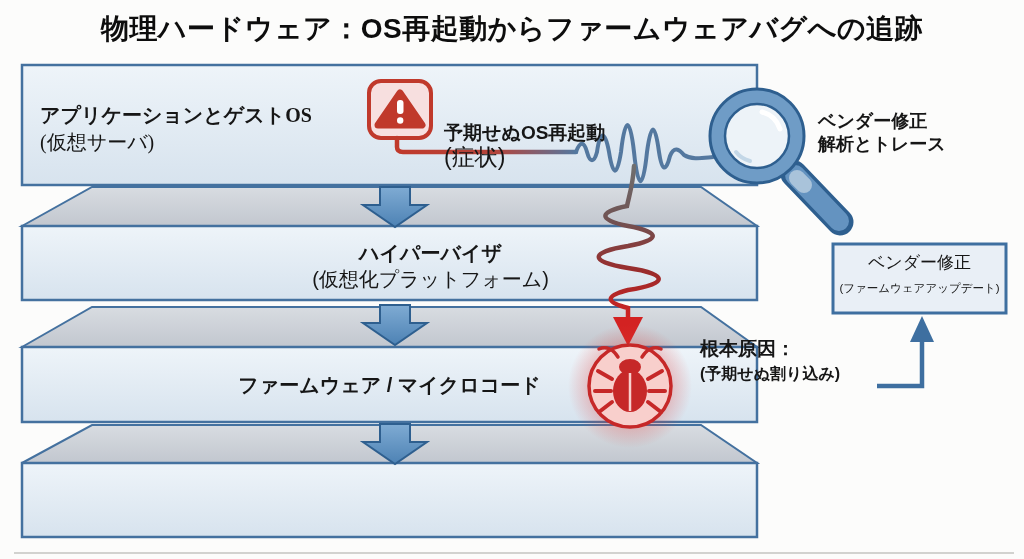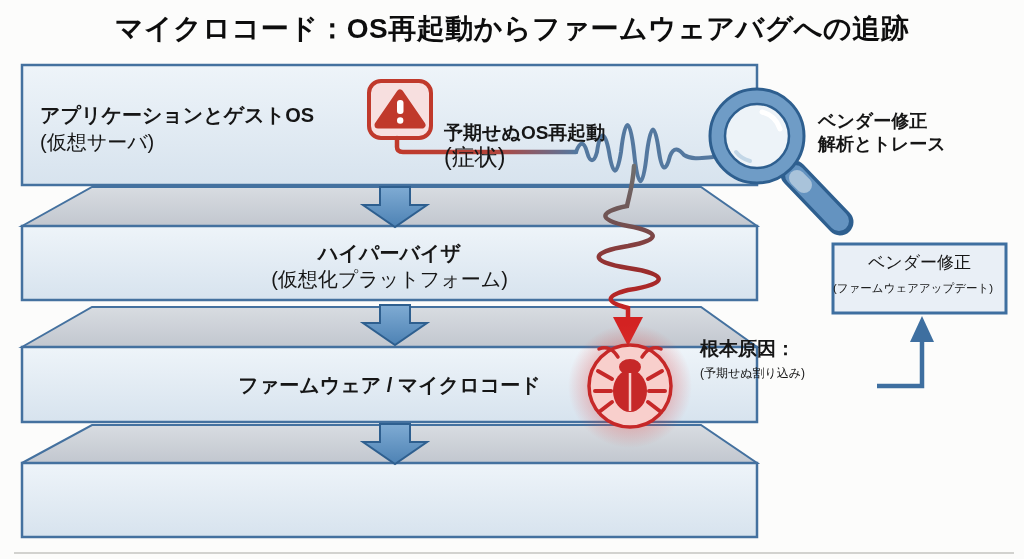--- a/index.html
+++ b/index.html
@@ -9,32 +9,32 @@
     font-family:"Liberation Sans","DejaVu Sans",sans-serif;
     color:#141414;
   }
   svg.shapes{position:absolute;left:0;top:0;}
   .txt{position:absolute;white-space:nowrap;color:#161616;}
   .b{font-weight:bold;}
   .title{
     left:0;right:0;top:10px;text-align:center;
     font-size:28px;font-weight:bold;color:#0d0d0d;letter-spacing:.5px;
   }
-  .l1{left:40px;top:102px;font-size:20px;line-height:27px;}
+  .l1{left:40px;top:102px;font-size:20px;line-height:27px;font-family:Liberation Serif, serif;}
   .sym{left:444px;top:84px;font-size:19px;line-height:25px;margin-top:36px;}
   .sym .sub{font-size:23px;}
   .mem{left:818px;top:110px;font-size:18px;line-height:23px;font-weight:bold;}
-  .l2{left:22px;top:240px;width:735px;text-align:center;font-size:20px;line-height:26px;}
+  .l2{left:22px;top:240px;width:735px;text-align:center;font-size:20px;line-height:26px;padding-left:41px;}
   .l3{left:22px;top:372px;width:735px;text-align:center;font-size:20px;}
   .rc{left:700px;top:336px;font-size:19px;line-height:25px;}
-  .rc .sub{font-size:12px;font-weight:normal;}
+  .rc .sub{font-size:16px;font-weight:bold;}
   .l4{left:22px;top:486px;width:735px;text-align:center;font-size:20px;}
   .l4 .sub{font-weight:normal;font-size:19px;margin-left:5px;}
   .vendor-t{left:833px;top:251px;width:173px;text-align:center;font-size:17px;font-weight:normal;}
-  .vendor-s{left:833px;top:281px;width:173px;text-align:left;font-size:11.5px;}
+  .vendor-s{left:833px;top:281px;width:173px;text-align:center;font-size:11.5px;}
   .sub{font-weight:normal;}
 </style>
 </head>
 <body>
 
 <div class="canvas">
 
   <svg class="shapes" width="1024" height="559" viewBox="0 0 1024 559">
     <defs>
       <linearGradient id="faceGrad" x1="0" y1="0" x2="0" y2="1">
@@ -135,21 +135,21 @@
       <path d="M736,152 A26,26 0 0 0 750,161" fill="none" stroke="#c3d7e7" stroke-width="4" stroke-linecap="round"></path>
     </g>
 
     <rect x="833" y="244" width="173" height="69" fill="#e9eff6" stroke="#3e6fa0" stroke-width="3"></rect>
     <path fill="none" d="M877,386 L922,386 L922,340" stroke="#3e6fa0" stroke-width="4.5"></path>
     <polygon points="910,342 934,342 922,316" fill="#3e6fa0"></polygon>
 
     <rect x="14" y="552" width="1000" height="2" fill="#a8a8a4" opacity="0.5"></rect>
   </svg>
 
-  <div class="txt title">マイクロコード：OS再起動からファームウェアバグへの追跡</div>
+  <div class="txt title">物理ハードウェア：OS再起動からファームウェアバグへの追跡</div>
 
   <div class="txt l1">
     <div class="b">アプリケーションとゲストOS</div>
     <div class="sub">(仮想サーバ)</div>
   </div>
 
   <div class="txt sym">
     <div class="b">予期せぬOS再起動</div>
     <div class="sub">(症状)</div>
   </div>

